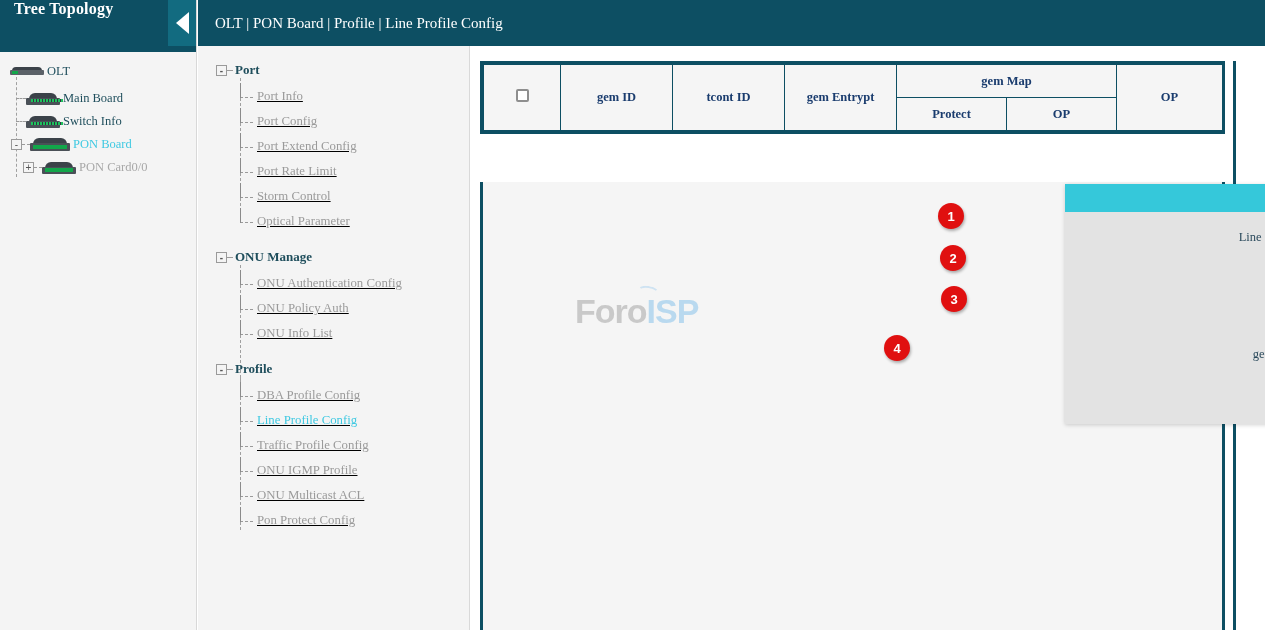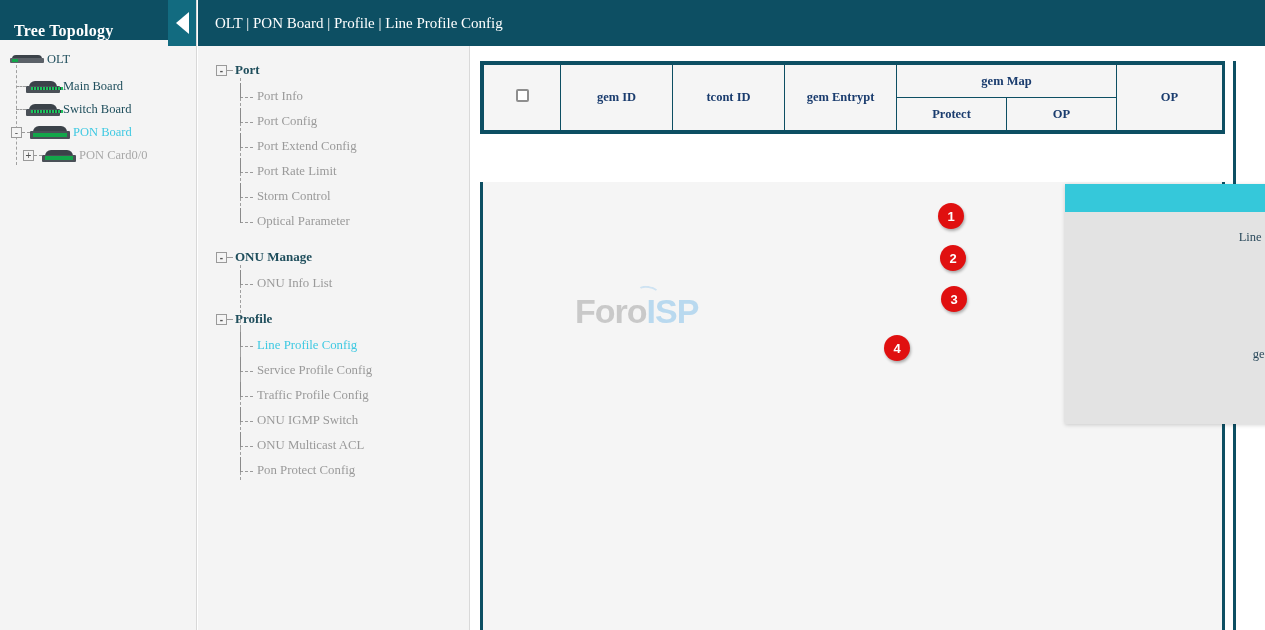--- a/index.html
+++ b/index.html
@@ -18,23 +18,23 @@
 
   
   #tree-panel {
     position: absolute; left: 0; top: 0;
     width: 197px; height: 630px;
     background: #f4f4f4;
     border-right: 1px solid #d8d8d8;
   }
   #tree-header {
     position: relative;
-    height: 40px;
+    height: 52px;
     background: #0d4f63;
-    display: flex; align-items: flex-end;
+    display: flex; align-items: flex-start;
   }
   #tree-header-title {
     color: #ffffff;
     font-size: 16px;
     font-weight: bold;
     padding-left: 14px;
     letter-spacing: .2px;
     white-space: nowrap;
   }
   #tree-collapse {
@@ -139,21 +139,21 @@
     display: flex; align-items: center;
     height: 24px;
     padding-left: 18px;
     font-size: 13px;
     color: #1f4e5c;
     font-weight: bold;
   }
   .mgroup-head .expander { margin-right: 0; }
   .mgroup-head .dashline-h { width: 6px; }
   .mgroup-head .mglabel { margin-left: 2px; }
-  .mitems { position: relative; padding-top: 2px; }
+  .mitems { position: relative; padding-top: 2px; text-decoration: underline; }
   .mitem {
     display: flex; align-items: center;
     height: 25px;
     padding-left: 42px;
     font-size: 12.8px;
     color: #9a9a9a;
     white-space: nowrap;
     cursor: pointer;
   }
   .mitem .tee {
@@ -357,21 +357,21 @@
         <span class="tnode-label dark">Main Board</span>
       </div>
 
       <div class="tnode" style="padding-left:16px;">
         <div class="dashline-h" style="width:10px;"></div>
         <div class="dev-ico small">
           <div class="top"></div>
             <div class="base"></div>
             <div class="ports" style="top:6px;height:3px;"></div>
         </div>
-        <span class="tnode-label dark">Switch Board</span>
+        <span class="tnode-label dark">Switch Info</span>
       </div>
 
       <div class="tnode" style="padding-left:11px;">
         <span class="expander">-</span>
         <div class="dashline-h" style="width:8px;"></div>
         <div class="dev-ico" style="width:40px;height:13px;">
           <div class="top" style="left:3px;width:34px;height:6px;"></div>
           <div class="base" style="top:5px;width:40px;height:8px;"></div>
           <div class="strip" style="left:3px;top:7px;width:34px;height:4px;"></div>
         </div>
@@ -435,48 +435,56 @@
     <div class="mgroup" style="margin-top:11px;">
       <div class="mgroup-head">
         <span class="expander">-</span>
         <span class="dashline-h"></span>
         <span class="mglabel">ONU Manage</span>
       </div>
       <div class="mitems">
         <div class="vdash" style="height:128px;"></div>
         <div class="mitem">
             <span class="tee"></span>
+            <span>ONU Authentication Config</span>
+          </div>
+        <div class="mitem">
+            <span class="tee"></span>
+            <span>ONU Policy Auth</span>
+          </div>
+        <div class="mitem">
+            <span class="tee"></span>
             <span>ONU Info List</span>
           </div>
       </div>
     </div>
 
     <div class="mgroup" style="margin-top:11px;">
       <div class="mgroup-head">
         <span class="expander">-</span>
         <span class="dashline-h"></span>
         <span class="mglabel">Profile</span>
       </div>
       <div class="mitems">
         <div class="vdash" style="height:153px;"></div>
+        <div class="mitem">
+            <span class="tee"></span>
+            <span>DBA Profile Config</span>
+          </div>
         <div class="mitem active">
             <span class="tee"></span>
             <span>Line Profile Config</span>
           </div>
         <div class="mitem">
             <span class="tee"></span>
-            <span>Service Profile Config</span>
-          </div>
-        <div class="mitem">
-            <span class="tee"></span>
             <span>Traffic Profile Config</span>
           </div>
         <div class="mitem">
             <span class="tee"></span>
-            <span>ONU IGMP Switch</span>
+            <span>ONU IGMP Profile</span>
           </div>
         <div class="mitem">
             <span class="tee"></span>
             <span>ONU Multicast ACL</span>
           </div>
         <div class="mitem">
             <span class="tee"></span>
             <span>Pon Protect Config</span>
           </div>
       </div>

